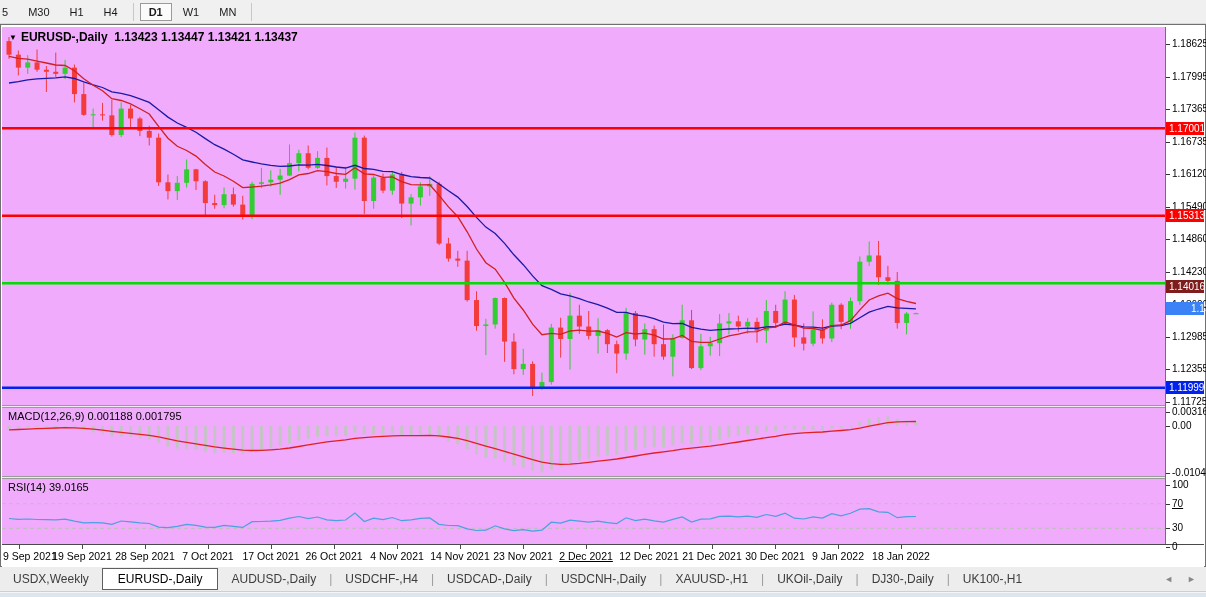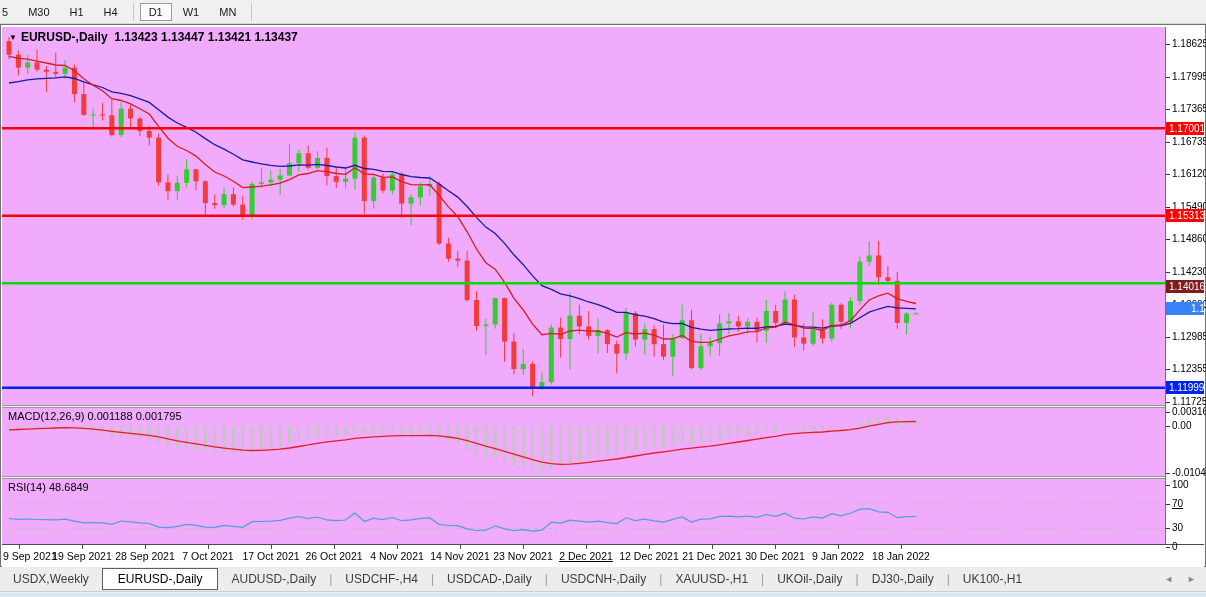--- a/index.html
+++ b/index.html
@@ -1,21 +1,21 @@
 <!DOCTYPE html>
 <html><head>
 <meta charset="utf-8">
 <style>
   html,body{margin:0;padding:0;background:#e8e8e8;}
   body{width:1206px;height:597px;position:relative;font-family:"Liberation Sans",sans-serif;overflow:hidden;}
   
   .toolbar{position:absolute;top:0;left:0;width:1206px;height:24px;background:#f0f0f0;border-bottom:1px solid #d8d8d8;display:flex;align-items:center;box-sizing:border-box;}
   .tf-btn{font-size:11px;color:#1a1a1a;padding:2px 8px;margin:0 1px;border:1px solid transparent;cursor:default;white-space:nowrap;}
   .tf-btn:first-child{margin-left:-7px;}
-  .tf-btn.active{background:#fbfbfb;border:1px solid #9b9b9b;}
+  .tf-btn.active{background:#fbfbfb;border:1px solid #9b9b9b;font-weight:bold;}
   .vsep{width:1px;height:18px;background:#c8c8c8;margin:0 5px;}
   
   .chart-window{position:absolute;top:24px;left:0;width:1206px;height:543px;background:#fff;border:1px solid #707070;box-sizing:border-box;}
   .pane{position:absolute;left:1px;right:39px;background:#f0abfc;overflow:hidden;}
   .pane svg{position:absolute;top:0;left:0;}
   #mainPane{top:2px;height:378px;}
   .sep{position:absolute;left:1px;right:39px;height:3px;background:#ececec;border-top:1px solid #9a9a9a;border-bottom:1px solid #9a9a9a;box-sizing:border-box;cursor:row-resize;}
   #sep1{top:380px;}
   #sep2{top:451px;}
   #macdPane{top:383px;height:68px;}
@@ -373,21 +373,21 @@
     </div>
   </div>
   <div class="sep" id="sep2"></div>
   <div class="pane" id="rsiPane">
     <svg id="rsiSvg" width="1166" height="65">
         <line x1="0" y1="24.6" x2="1166" y2="24.6" stroke="#bfbfbf" stroke-width="1" stroke-dasharray="4,3"></line>
         <line x1="0" y1="49.4" x2="1166" y2="49.4" stroke="#bfbfbf" stroke-width="1" stroke-dasharray="4,3"></line>
         <polyline points="7,39.5 16.35,40.4 25.7,40.0 35.05,40.5 44.4,40.6 53.75,40.8 63.099999999999994,40.2 72.45,42.2 81.8,43.8 91.14999999999999,43.7 100.5,43.8 109.85,45.4 119.19999999999999,42.0 128.55,42.8 137.9,43.9 147.25,44.5 156.6,48.1 165.95,48.7 175.29999999999998,47.4 184.65,45.3 194,46.3 203.35,48.1 212.7,48.3 222.04999999999998,46.4 231.39999999999998,47.3 240.75,48.4 250.1,42.7 259.45,42.5 268.8,42.1 278.15,41.3 287.5,39.1 296.84999999999997,37.5 306.2,39.7 315.55,38.0 324.9,40.8 334.25,41.6 343.59999999999997,41.0 352.95,34.0 362.3,42.5 371.65,39.2 381,40.7 390.34999999999997,38.5 399.7,41.7 409.05,40.8 418.4,39.3 427.75,38.9 437.09999999999997,45.3 446.45,46.5 455.79999999999995,46.7 465.15,49.8 474.5,51.5 483.84999999999997,51.2 493.2,46.8 502.54999999999995,49.9 511.9,51.6 521.25,50.7 530.6,52.2 539.9499999999999,51.2 549.3,43.2 558.65,44.1 568,41.2 577.35,42.2 586.6999999999999,43.1 596.05,42.2 605.4,43.6 614.75,44.6 624.1,38.8 633.4499999999999,41.6 642.8,40.2 652.15,41.8 661.5,43.1 670.85,40.4 680.1999999999999,38.0 689.55,43.0 698.9,40.2 708.25,39.8 717.6,37.4 726.9499999999999,37.1 736.3,37.8 745.65,37.1 755,38.4 764.35,35.5 773.6999999999999,37.3 783.05,34.1 792.4,39.2 801.75,40.0 811.1,37.9 820.4499999999999,39.1 829.8,34.6 839.15,36.9 848.5,34.3 857.85,30.2 867.1999999999999,29.6 876.55,32.8 885.9,33.3 895.25,38.7 904.5999999999999,37.6 913.9499999999999,37.5" fill="none" stroke="#4AA0E0" stroke-width="1.2"></polyline>
       </svg>
     <div class="ind-label">
-      <span>RSI(14)</span> <span>48.6849</span>
+      <span>RSI(14)</span> <span>39.0165</span>
     </div>
   </div>
   <div class="date-axis" id="dateAxis">
       <div class="date-tick" style="left: 17px;"></div>
       <div class="date-lbl first" style="left: 1px;">9 Sep 2021</div>
       <div class="date-tick" style="left: 80px;"></div>
       <div class="date-lbl" style="left: 80px;">19 Sep 2021</div>
       <div class="date-tick" style="left: 143px;"></div>
       <div class="date-lbl" style="left: 143px; text-align: right;">28 Sep 2021</div>
       <div class="date-tick" style="left: 206px;"></div>

